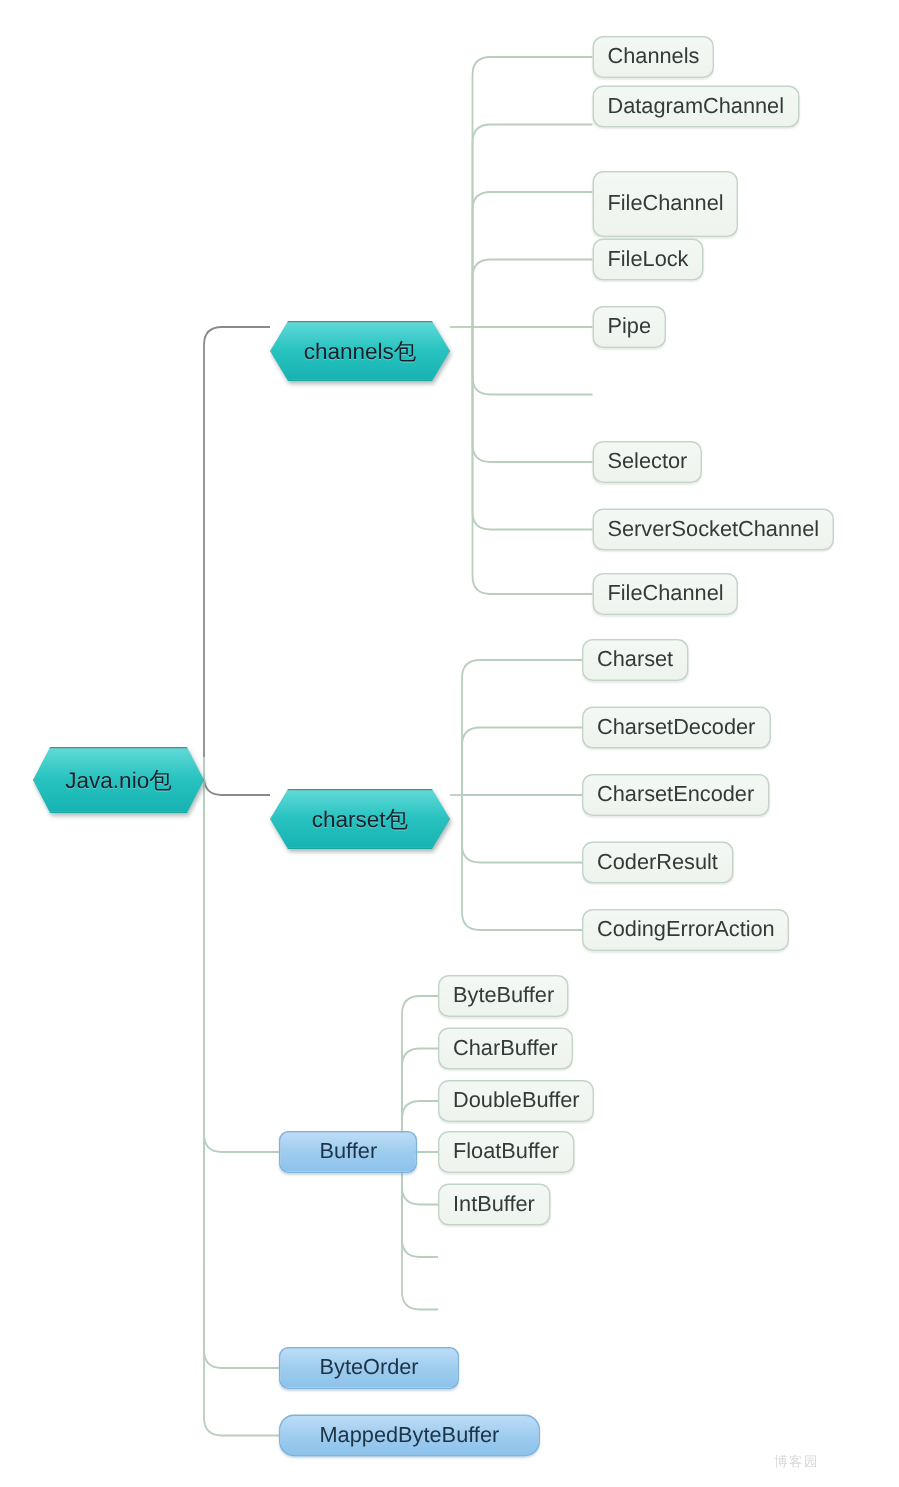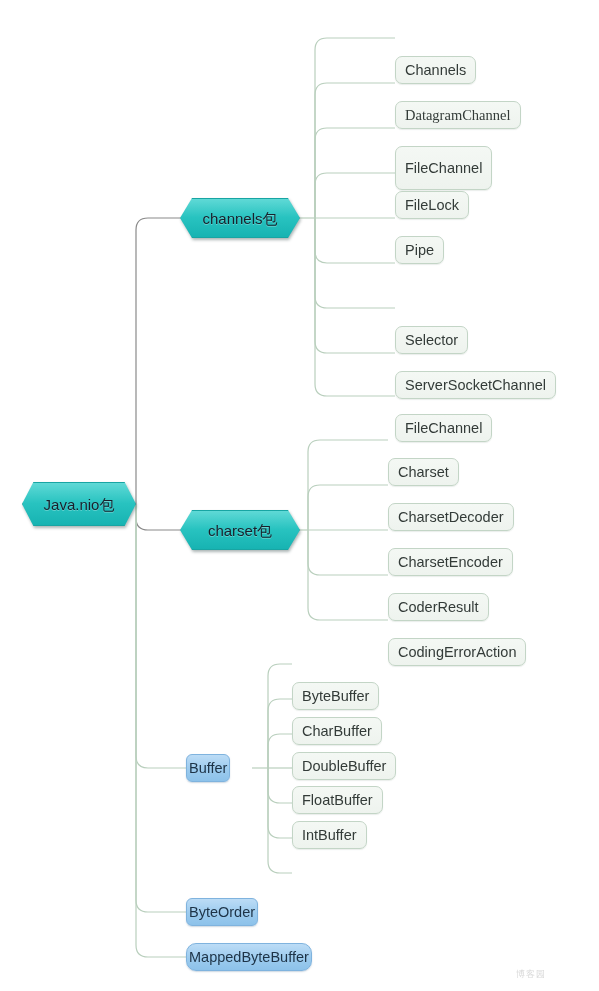--- a/index.html
+++ b/index.html
@@ -36,20 +36,21 @@
   }
 
   
   .hex {
     color: #18202b;
     font-size: 15px;
     background: linear-gradient(180deg, #5fd9d6 0%, #28c3c0 48%, #17b3b2 100%);
     border: 1px solid #18a5a3;
     clip-path: polygon(10% 0%, 90% 0%, 100% 50%, 90% 100%, 10% 100%, 0% 50%);
     text-shadow: 0 1px 0 rgba(255,255,255,0.28);
+    margin-top: 16px;
   }
   .hex-wrap {
     position: absolute;
     filter: drop-shadow(1px 2px 1.5px rgba(70,90,90,0.45));
   }
   .hex-wrap .hex {
     position: relative;
     left: 0;
     top: 0;
     width: 100%;
@@ -58,31 +59,30 @@
 
   
   .leaf {
     background: linear-gradient(180deg, #f4f8f4 0%, #eef3ee 100%);
     border: 1px solid #c3d5c6;
     border-radius: 7px;
     color: #333b38;
     font-size: 14.5px;
     padding: 0 9px;
     box-shadow: 0 1px 1px rgba(120,140,125,0.16);
-    margin-top: 32px;
   }
 
   
   .blue {
     background: linear-gradient(180deg, #bcdcf6 0%, #9ccbee 55%, #8dc2ea 100%);
     border: 1px solid #7fb3de;
     border-radius: 6px;
     color: #1d3347;
     font-size: 14.5px;
-    padding: 0 2px;
+    padding: 0 26px;
     box-shadow: 0 1px 1.5px rgba(110,140,170,0.35);
   }
 
   .watermark {
     position: absolute;
     font-size: 9px;
     color: #d8d8d8;
     letter-spacing: 1px;
     white-space: nowrap;
   }
@@ -144,21 +144,21 @@
 
   <div class="hex-wrap" style="left:22px; top:482px; width:114px; height:44px;">
     <div class="node hex">Java.nio包</div>
   </div>
 
   <div class="hex-wrap" style="left:180px; top:198px; width:120px; height:40px;">
     <div class="node hex">channels包</div>
   </div>
 
   <div class="node leaf" style="left:395px; top:24px; height:28px;">Channels</div>
-  <div class="node leaf" style="left:395px; top:69px; height:28px;font-family:Liberation Serif, serif;">DatagramChannel</div>
+  <div class="node leaf" style="left:395px; top:57px; height:28px;">DatagramChannel</div>
   <div class="node leaf" style="left:395px; top:114px; height:44px;text-align:center;">FileChannel</div>
   <div class="node leaf" style="left:395px; top:159px; height:28px;">FileLock</div>
   <div class="node leaf" style="left:395px; top:204px; height:28px;">Pipe</div>
   <div class="node leaf" style="left:395px; top:294px; height:28px;">Selector</div>
   <div class="node leaf" style="left:395px; top:339px; height:28px;">ServerSocketChannel</div>
   <div class="node leaf" style="left:395px; top:382px; height:28px;">FileChannel</div>
 
   <div class="hex-wrap" style="left:180px; top:510px; width:120px; height:40px;">
     <div class="node hex">charset包</div>
   </div>

